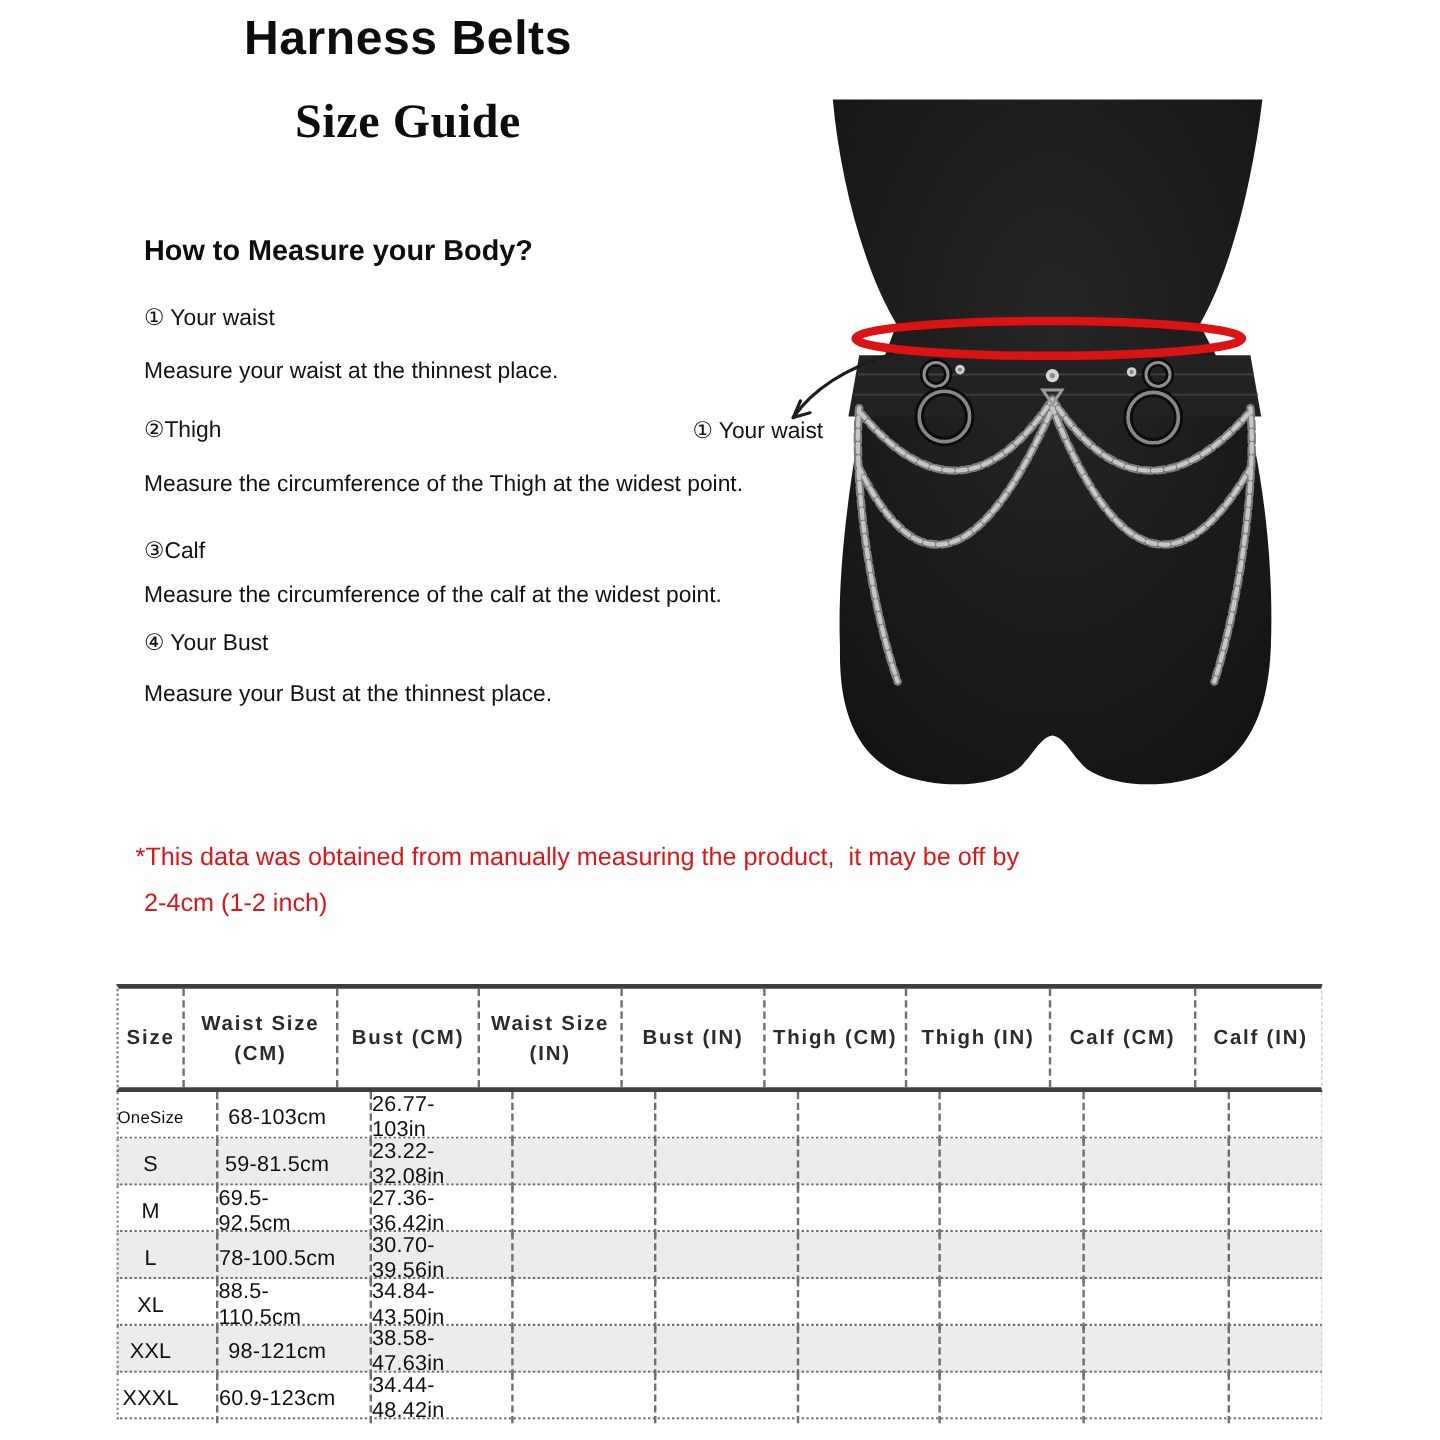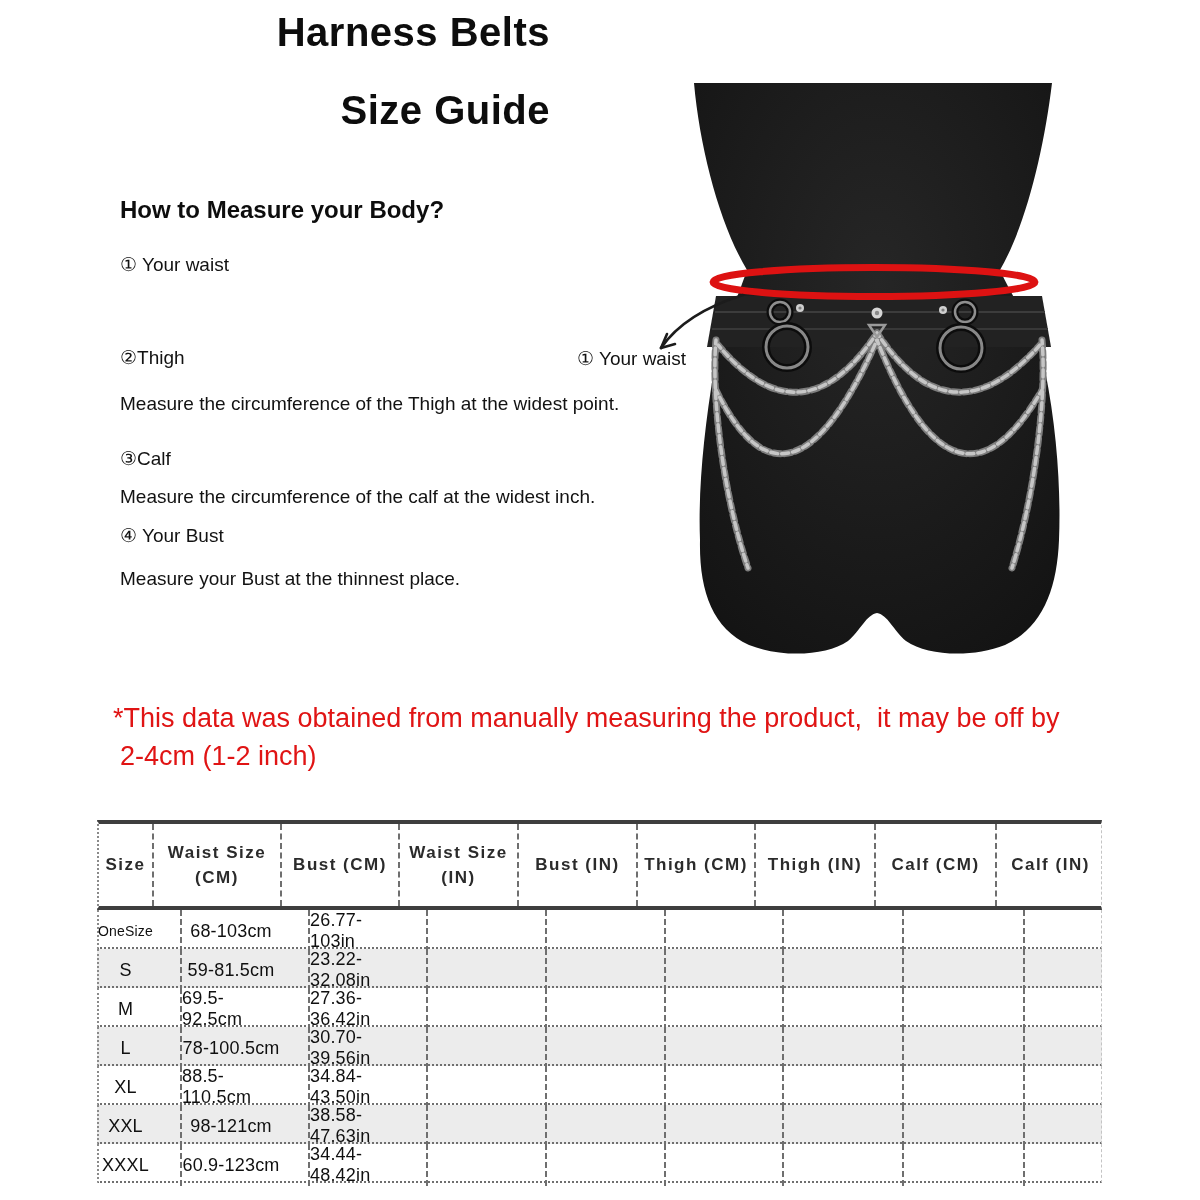--- a/index.html
+++ b/index.html
@@ -13,35 +13,35 @@
   html,body{background:#ffffff;}
   .page{
     position:relative;
     width:1200px;height:1200px;
     background:#ffffff;
     font-family:"Liberation Sans", sans-serif;
     color:var(--ink);
     overflow:hidden;
   }
   
-  .titles{position:absolute;left:130px;top:10px;width:420px;text-align:right;}
+  .titles{position:absolute;left:130px;top:10px;width:420px;text-align:center;}
   .title{font-size:40px;font-weight:bold;letter-spacing:0.5px;color:#0d0d0d;}
-  .title2{margin-top:33px;}
+  .title2{margin-top:22px;font-family:Liberation Serif, serif;}
   .howto{position:absolute;left:120px;top:196px;font-size:24px;font-weight:bold;color:#0d0d0d;}
   
   .step{position:absolute;left:120px;font-size:19px;color:#121212;}
   .sl1{top:253px}.sd1{top:299px}
   .sl2{top:346px}.sd2{top:393px}
   .sl3{top:447px}.sd3{top:486px}
   .sl4{top:524px}.sd4{top:568px}
   
   .figure{position:absolute;left:615px;top:55px;width:560px;height:625px;}
   .callout{position:absolute;left:577px;top:347px;font-size:19px;color:#121212;}
   
-  .red-note{position:absolute;color:var(--red);font-size:27px;white-space:pre;}
+  .red-note{position:absolute;color:var(--red);font-size:21px;white-space:pre;}
   .red1{left:113px;top:703px;}
   .red2{left:120px;top:741px;}
   
   .stable{position:absolute;left:97px;top:820px;width:1005px;}
   .thead,.trow{
     display:grid;
     grid-template-columns:53px 128px 118px 119px 119px 118px 120px 121px 109px;
     border-left:2px dotted #8a8a8a;
     border-right:1px dashed #c4c4c4;
   }
@@ -74,24 +74,25 @@
 <div class="page">
 
   <div class="titles">
     <div class="title">Harness Belts</div>
     <div class="title title2">Size Guide</div>
   </div>
 
   <div class="howto">How to Measure your Body?</div>
 
   <div class="step sl1">① Your waist</div>
+  <div class="step sd1">Measure your waist at the thinnest place.</div>
   <div class="step sl2">②Thigh</div>
   <div class="step sd2">Measure the circumference of the Thigh at the widest point.</div>
   <div class="step sl3">③Calf</div>
-  <div class="step sd3">Measure the circumference of the calf at the widest inch.</div>
+  <div class="step sd3">Measure the circumference of the calf at the widest point.</div>
   <div class="step sl4">④ Your Bust</div>
   <div class="step sd4">Measure your Bust at the thinnest place.</div>
 
   <div class="figure">
     <svg width="560" height="625" viewBox="0 0 560 625" xmlns="http://www.w3.org/2000/svg">
       <defs>
         <radialGradient id="bodyg" cx="50%" cy="35%" r="80%">
           <stop offset="0%" stop-color="#262626"></stop>
           <stop offset="60%" stop-color="#1a1a1a"></stop>
           <stop offset="100%" stop-color="#121212"></stop>

